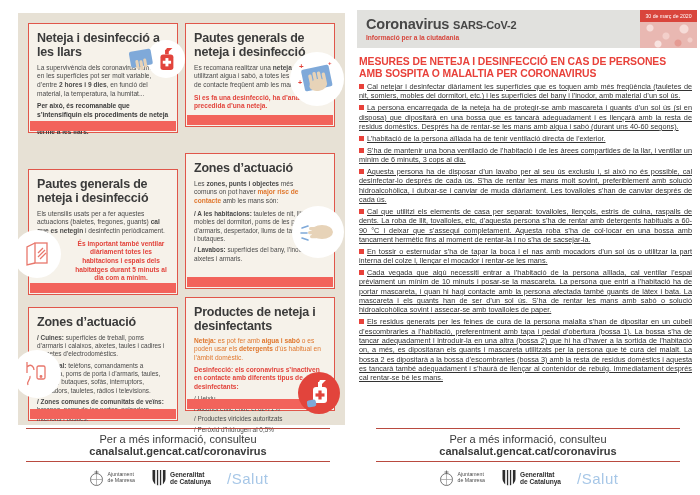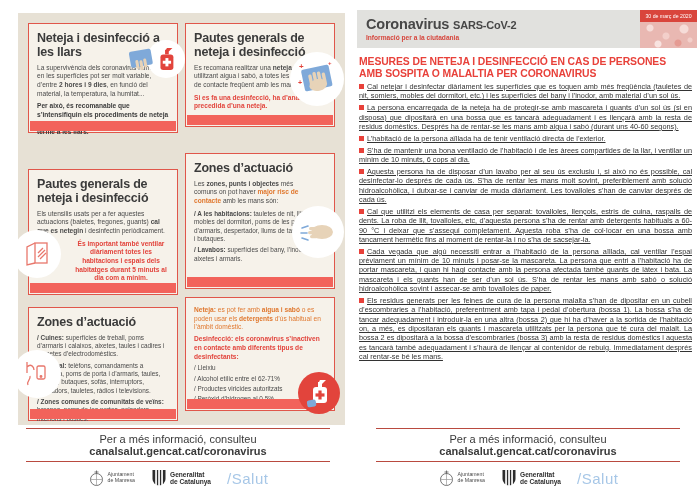--- a/index.html
+++ b/index.html
@@ -186,20 +186,21 @@
           <div class="ci-c6">
             <svg width="26" height="30" viewBox="0 0 26 30">
               <path d="M12 6 h4 l4 -4 h-6 z" fill="#ffffff"></path>
               <rect x="12" y="4" width="4" height="5" fill="#ffffff"></rect>
               <rect x="7" y="9" width="14" height="16" rx="3" fill="#ffffff"></rect>
               <rect x="12.4" y="12.5" width="3.2" height="9" fill="#e2443c"></rect>
               <rect x="9.5" y="15.4" width="9" height="3.2" fill="#e2443c"></rect>
               <rect x="1" y="22" width="9" height="7" rx="2" fill="#7fa9d9" transform="rotate(-10 5 25)"></rect>
             </svg>
           </div>
+          <h2>Productes de neteja i desinfectants</h2>
           <p class="body"><span class="b orange">Neteja:</span><span class="orange"> es pot fer amb </span><span class="b orange">aigua i sabó</span><span class="orange"> o es poden usar els </span><span class="b orange">detergents</span><span class="orange"> d’ús habitual en l’àmbit domèstic.</span></p>
           <p class="body alert"><span class="b">Desinfecció:</span><span> els </span><span class="b">coronavirus s’inactiven</span><span> en contacte amb diferents tipus de </span><span class="b">desinfectants:</span></p>
           <div class="plainlist">
             <p class="item">/ Lleixiu</p>
             <p class="item">/ Alcohol etílic entre el 62-71%</p>
             <p class="item">/ Productes viricides autoritzats</p>
             <p class="item">/ Peròxid d’hidrogen al 0,5%</p>
           </div>
           <div class="bar"></div>
         </section>
@@ -250,23 +251,24 @@
         <div class="badge-virus"></div>
       </div>
     </header>
 
     <h1 class="rtitle">MESURES DE NETEJA I DESINFECCIÓ EN CAS DE PERSONES AMB SOSPITA O MALALTIA PER CORONAVIRUS</h1>
 
     <div class="rbody">
       <p><span class="sq"></span><span>Cal netejar i desinfectar diàriament les superfícies que es toquen amb més freqüència (tauletes de nit, somiers, mobles del dormitori, etc.) i les superfícies del bany i l’inodor, amb material d’un sol ús.</span></p>
       <p><span class="sq"></span><span>La persona encarregada de la neteja ha de protegir-se amb mascareta i guants d’un sol ús (si en disposa) que dipositarà en una bossa que es tancarà adequadament i es llençarà amb la resta de residus domèstics. Després ha de rentar-se les mans amb aigua i sabó (durant uns 40-60 segons).</span></p>
       <p><span class="sq"></span><span>L’habitació de la persona aïllada ha de tenir ventilació directa de l’exterior.</span></p>
-      <p><span class="sq"></span><span>S’ha de mantenir una bona ventilació de l’habitació i de les àrees compartides de la llar, i ventilar un mínim de 10 minuts, 6 cops al dia.</span></p>
+      <p><span class="sq"></span><span>S’ha de mantenir una bona ventilació de l’habitació i de les àrees compartides de la llar, i ventilar un mínim de 6 minuts, 3 cops al dia.</span></p>
       <p><span class="sq"></span><span>Aquesta persona ha de disposar d’un lavabo per al seu ús exclusiu i, si això no és possible, cal desinfectar-lo després de cada ús. S’ha de rentar les mans molt sovint, preferiblement amb solució hidroalcohòlica, i dutxar-se i canviar de muda diàriament. Les tovalloles s’han de canviar després de cada ús.</span></p>
       <p><span class="sq"></span><span>Cal que utilitzi els elements de casa per separat: tovalloles, llençols, estris de cuina, raspalls de dents. La roba de llit, tovalloles, etc, d’aquesta persona s’ha de rentar amb detergents habituals a 60-90 °C i deixar que s’assequi completament. Aquesta roba s’ha de col·locar en una bossa amb tancament hermètic fins al moment de rentar-la i no s’ha de sacsejar-la.</span></p>
+      <p><span class="sq"></span><span>En tossir o esternudar s’ha de tapar la boca i el nas amb mocadors d’un sol ús o utilitzar la part interna del colze i, llençar el mocador i rentar-se les mans.</span></p>
       <p><span class="sq"></span><span>Cada vegada que algú necessiti entrar a l’habitació de la persona aïllada, cal ventilar l’espai prèviament un mínim de 10 minuts i posar-se la mascareta. La persona que entri a l’habitació ha de portar mascareta, i quan hi hagi contacte amb la persona afectada també guants de làtex i bata. La mascareta i els guants han de ser d’un sol ús. S’ha de rentar les mans amb sabó o solució hidroalcohòlica sovint i assecar-se amb tovalloles de paper.</span></p>
       <p><span class="sq"></span><span>Els residus generats per les feines de cura de la persona malalta s’han de dipositar en un cubell d’escombraries a l’habitació, preferentment amb tapa i pedal d’obertura (bossa 1). La bossa s’ha de tancar adequadament i introduir-la en una altra (bossa 2) que hi ha d’haver a la sortida de l’habitació on, a més, es dipositaran els guants i mascareta utilitzats per la persona que té cura del malalt. La bossa 2 es dipositarà a la bossa d’escombraries (bossa 3) amb la resta de residus domèstics i aquesta es tancarà també adequadament i s’haurà de llençar al contenidor de rebuig. Immediatament després cal rentar-se bé les mans.</span></p>
     </div>
 
     <footer class="pfoot">
       <div class="rule"></div>
       <div class="finfo"><span>Per a més informació, consulteu </span><span class="b">canalsalut.gencat.cat/coronavirus</span></div>
       <div class="rule"></div>
       <div class="logos">
         <div class="logoblk">

